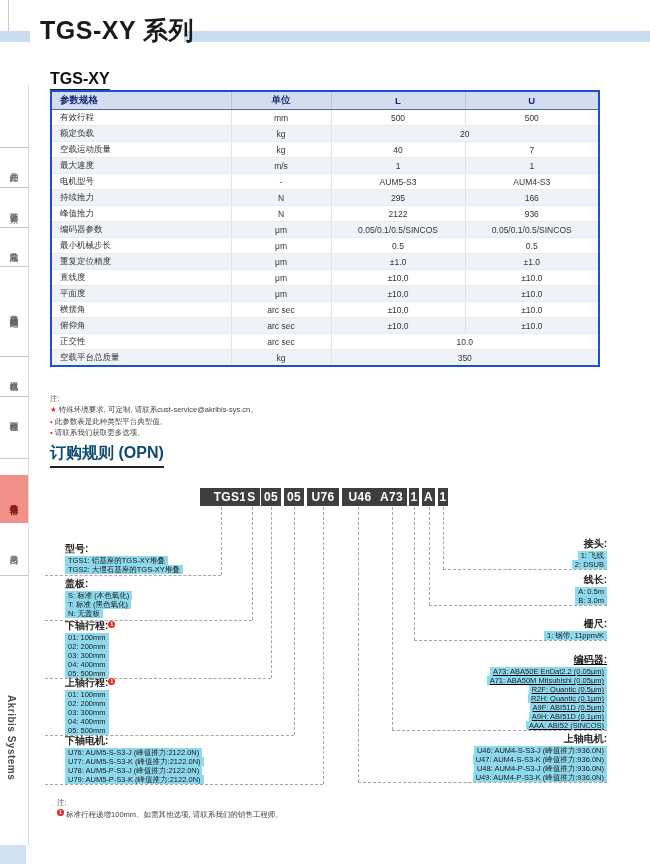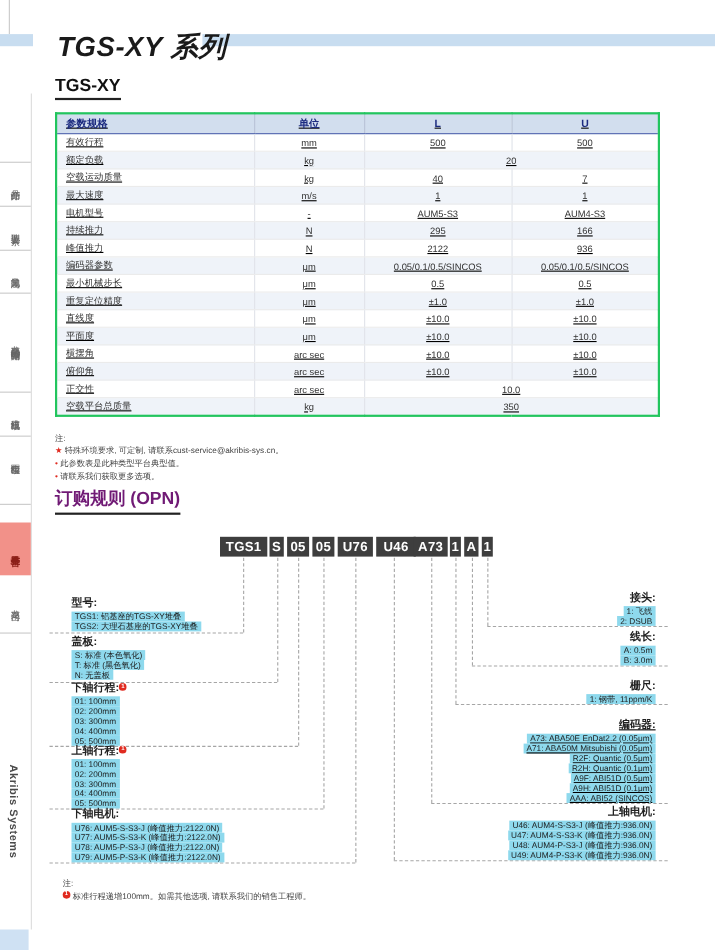--- a/index.html
+++ b/index.html
@@ -16,38 +16,38 @@
     writing-mode:vertical-rl;text-orientation:upright;font-size:8.5px;color:#666;letter-spacing:.5px;line-height:1.05;cursor:pointer;}
   .sb-item.active{background:var(--tabred);color:#8d2019;font-weight:bold;}
   .brand{position:absolute;left:6px;top:695px;writing-mode:vertical-rl;font-size:10px;font-weight:bold;color:#4a4a4a;letter-spacing:.5px;}
   .corner-block{position:absolute;left:0;top:845px;width:26px;height:19px;background:#cfe1f3;}
   
   .bar-left{position:absolute;left:0;top:31px;width:30px;height:11px;background:var(--bar);}
   .bar-right{position:absolute;left:184px;top:31px;width:466px;height:11px;background:var(--bar);}
   .page-title{position:absolute;left:40px;top:14px;font-size:25px;font-weight:bold;color:#1a1a1a;letter-spacing:.5px;}
   .model-title{position:absolute;left:50px;top:70px;font-size:16px;font-weight:bold;color:#111;border-bottom:2px solid #222;padding-bottom:1px;}
   
-  table.spec{position:absolute;left:50px;top:102px;width:548px;border-collapse:collapse;border:2px solid #22c55e;table-layout:fixed;text-decoration:underline;}
+  table.spec{position:absolute;left:50px;top:90px;width:548px;border-collapse:collapse;border:2px solid #1d4ed8;table-layout:fixed;}
   table.spec th{background:var(--hdr);color:#1c2b80;font-size:9.5px;height:17px;border-bottom:1px solid #5568b0;border-right:1px solid #b9c3d6;text-align:center;padding:0;}
   table.spec td{font-size:8.5px;color:#333;height:15px;text-align:center;border-right:1px solid #e0e3e9;border-bottom:1px solid #ebebeb;padding:0;white-space:nowrap;}
   table.spec th:last-child,table.spec td:last-child{border-right:none;}
   table.spec th.name,table.spec td.name{text-align:left;padding-left:8px;}
   table.spec tbody tr:nth-child(even) td{background:#eff3f9;}
   
   .tnotes{position:absolute;left:50px;top:393px;font-size:7.5px;color:#444;line-height:1.5;}
   .red{color:var(--red);}
   
-  .opn-title{position:absolute;left:50px;top:443px;font-size:16px;font-weight:bold;color:#701a75;border-bottom:2px solid #222;padding-bottom:2px;}
+  .opn-title{position:absolute;left:50px;top:443px;font-size:16px;font-weight:bold;color:#0c4a6e;border-bottom:2px solid #222;padding-bottom:2px;}
   .seg{position:absolute;top:488px;height:18px;background:var(--box);color:#fff;font-weight:bold;font-size:12px;
     display:flex;align-items:center;justify-content:center;letter-spacing:.3px;}
   .vline{position:absolute;width:0;border-left:1px dashed #a6a6a6;}
   .hline{position:absolute;height:0;border-top:1px dashed #a6a6a6;}
   .grp{position:absolute;display:flex;flex-direction:column;padding-left:20px;}
   .grp.left{left:45px;align-items:flex-start;}
-  .grp.right{right:54px;align-items:flex-end;}
+  .grp.right{right:43px;align-items:flex-end;}
   .grp-label{font-size:10px;font-weight:bold;color:#222;height:13px;line-height:12px;white-space:nowrap;}
   .grp-item{background:var(--hl);font-size:7.5px;color:#1c1c1c;line-height:9px;height:9px;padding:0 3px;white-space:nowrap;}
   .marker{display:inline-block;width:7px;height:7px;border-radius:50%;background:var(--red);color:#fff;
     font-size:5.5px;line-height:7px;text-align:center;vertical-align:3px;font-weight:bold;}
   .footnote{position:absolute;left:57px;top:797px;font-size:7.5px;color:#444;line-height:1.6;}
 </style>
 </head>
 <body style="--hl: #8ed9ed; --red: #e02b20; --hdr: #d2deee; --bar: #c8ddf0; --tabred: #f29189; --box: #3e3e3e;">
 
 <div class="top-edge-line"></div>
@@ -68,21 +68,21 @@
     <div class="sb-item" style="top: 356px; height: 40px;">直线模组</div>
     <div class="sb-item" style="top: 396px; height: 40px;">音圈模组</div>
     <div class="sb-item active" style="top: 475px; height: 48px;">堆叠平台</div>
     <div class="sb-item" style="top: 523px; height: 52px;">龙门平台</div>
   </nav>
 <div class="brand">Akribis Systems</div>
 <div class="corner-block"></div>
 
 <div class="bar-left"></div>
 <div class="bar-right"></div>
-<h1 class="page-title" style="margin:12px;font-style:italic;">TGS-XY 系列</h1>
+<h1 class="page-title" style="margin:0;">TGS-XY 系列</h1>
 <h2 class="model-title" style="margin:0;">TGS-XY</h2>
 
 <table class="spec">
   <colgroup>
       <col style="width:180px">
       <col style="width:100px">
       <col style="width:134px">
       <col style="width:134px">
     </colgroup>
   <thead>
@@ -194,21 +194,21 @@
   <div>注:</div>
   <div><span class="red">★</span> <span>特殊环境要求, 可定制, 请联系cust-service@akribis-sys.cn。</span></div>
   <div id="tnote-bullets">
       <div><span class="red">•</span> <span>此参数表是此种类型平台典型值。</span></div>
       <div><span class="red">•</span> <span>请联系我们获取更多选项。</span></div>
     </div>
 </div>
 
 <h2 class="opn-title" style="margin:0;">订购规则 (OPN)</h2>
 <div id="opn-canvas">
-    <div class="seg" style="left: 200px; width: 43px;">TGS1</div>
+    <div class="seg" style="left: 200px; width: 60px;">TGS1</div>
     <div class="seg" style="left: 245px; width: 13px;">S</div>
     <div class="seg" style="left: 261px; width: 20px;">05</div>
     <div class="seg" style="left: 284px; width: 20px;">05</div>
     <div class="seg" style="left: 307px; width: 32px;">U76</div>
     <div class="seg" style="left: 342px; width: 36px;">U46</div>
     <div class="seg" style="left: 376px; width: 31px;">A73</div>
     <div class="seg" style="left: 409px; width: 10px;">1</div>
     <div class="seg" style="left: 422px; width: 13px;">A</div>
     <div class="seg" style="left: 438px; width: 10px;">1</div>
     <div class="vline" style="left: 221px; top: 507px; height: 68px;"></div>

